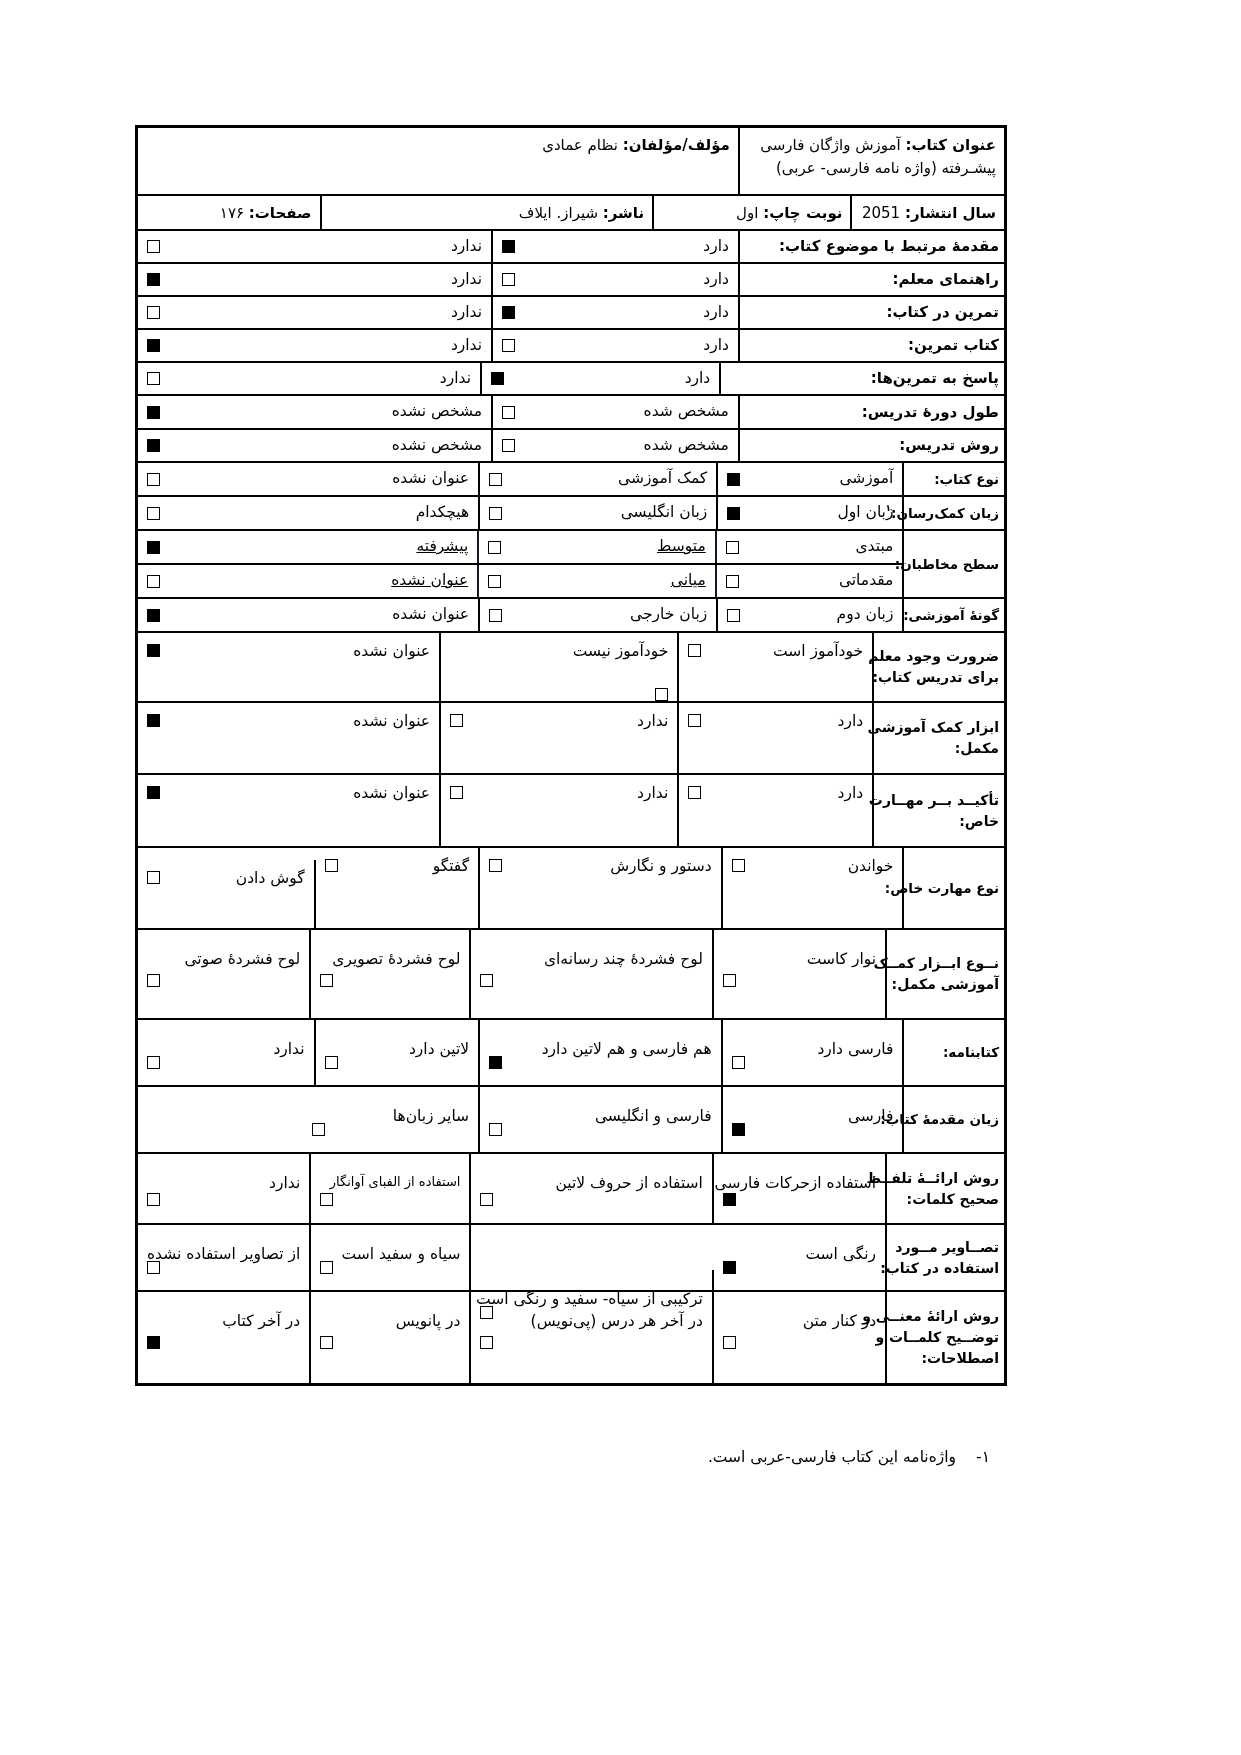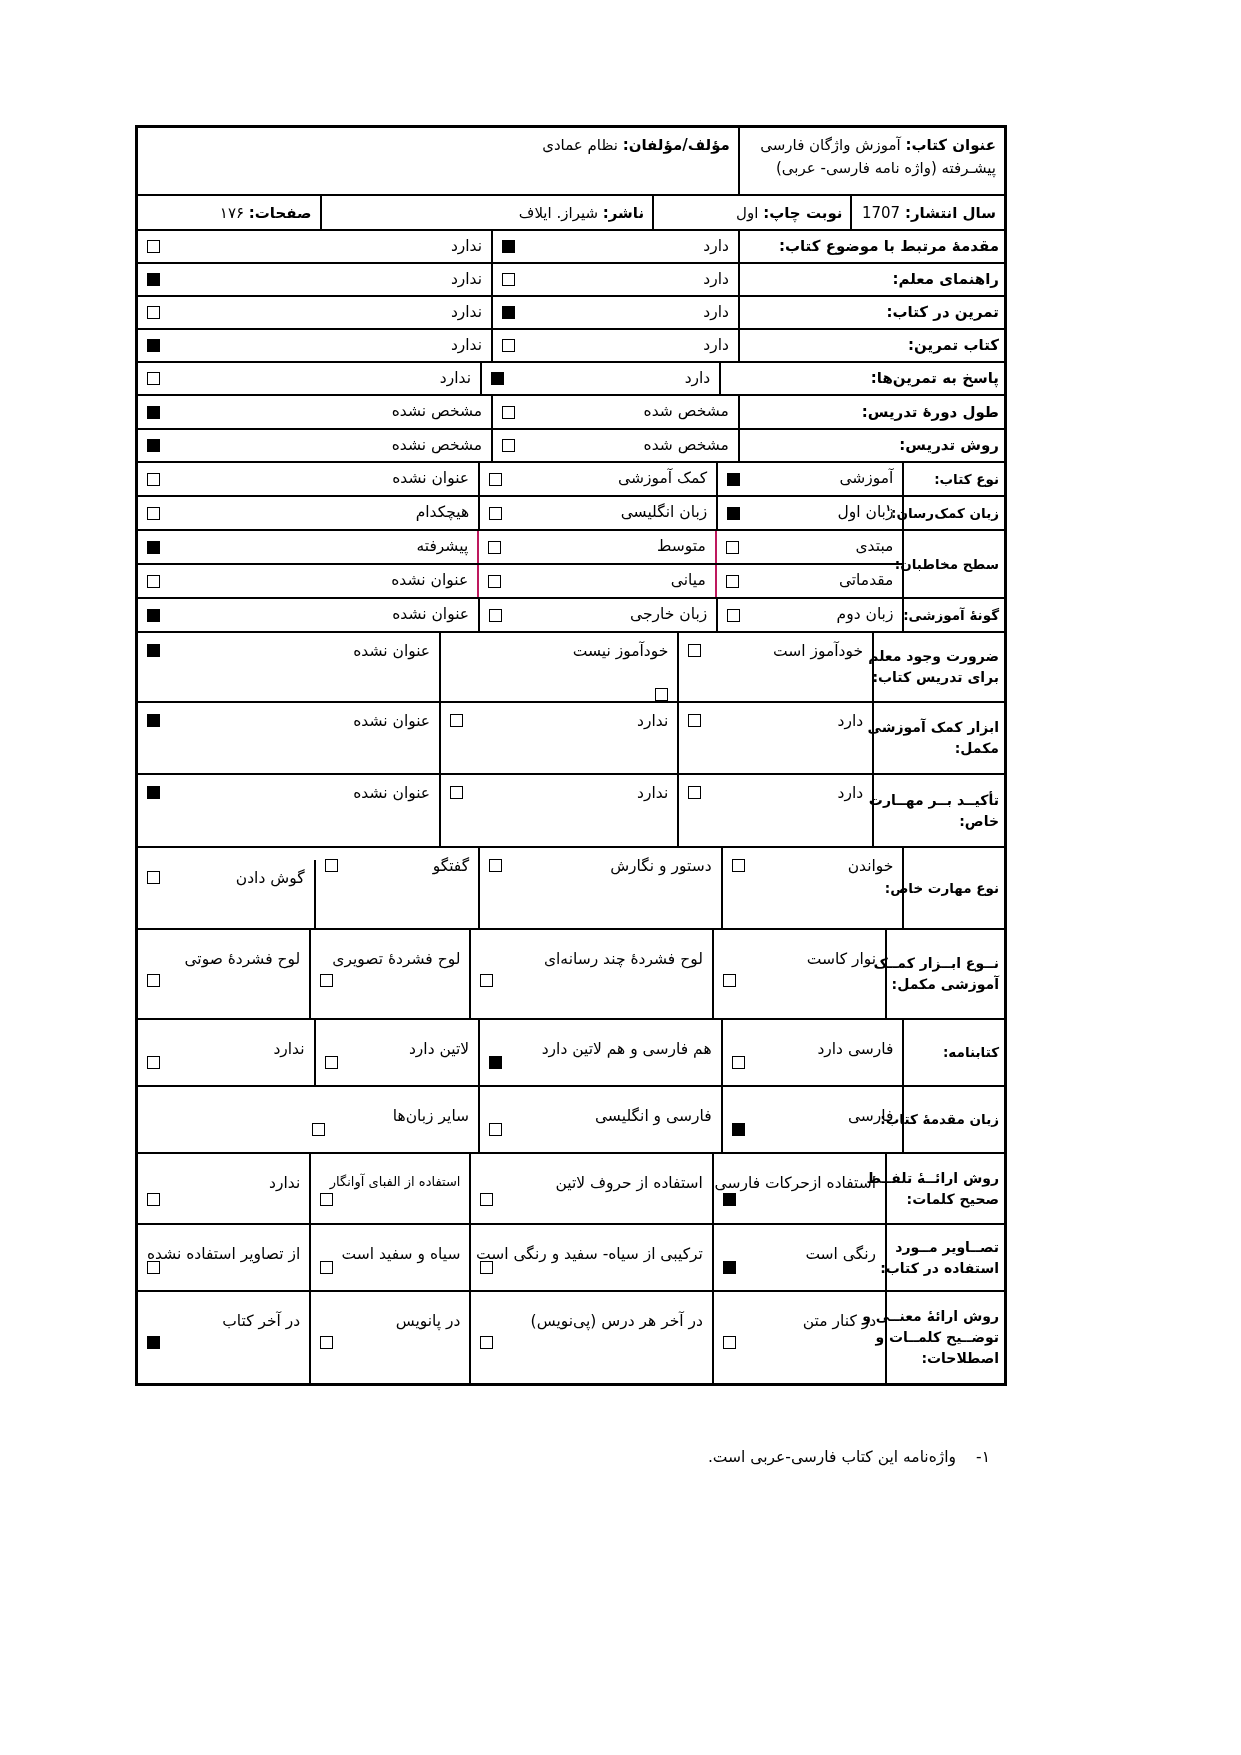--- a/index.html
+++ b/index.html
@@ -33,39 +33,39 @@
   .vtop .opt .cb{margin-top:3px;}
   .opt.stacked{display:block;position:relative;padding:19px 9px 0;text-align:right;}
   .opt.stacked .cb{position:absolute;left:9px;}
   
   .cb{flex:none;width:13px;height:13px;border:1.5px solid #000;background:#fff;display:inline-block;}
   .cb.checked{background:#000;border-color:#000;}
   
   .optgrid{display:flex;flex-direction:column;}
   .subrow{display:flex;flex:1;}
   .subrow + .subrow{border-top:2px solid #000;}
-  .subrow > .cell + .cell{border-right:2px solid #be185d;}
+  .subrow > .cell + .cell{border-right:2px solid #0f172a;text-decoration:underline;}
   #footnote{
     position:absolute;top:1448px;right:251px;direction:rtl;
     font-size:15.5px;white-space:nowrap;
   }
   #footnote .marker{margin-left:20px;}
 </style>
 </head>
 <body>
 
 <div id="ftable">
 
   <div class="trow" style="height:66px">
     <div class="cell hcell" style="width:30.5%"><span class="hlabel">عنوان کتاب:</span><span> آموزش واژگان فارسی پیشـرفته (واژه نامه فارسی- عربی)</span></div>
     <div class="cell hcell" style="width:69.5%"><span class="hlabel">مؤلف/مؤلفان:</span><span> نظام عمادی</span></div>
   </div>
 
   <div class="trow" style="height:35px">
-    <div class="cell hcell" style="width:17.5%"><span class="hlabel">سال انتشار:</span><span> 1707</span></div>
+    <div class="cell hcell" style="width:17.5%"><span class="hlabel">سال انتشار:</span><span> 2051</span></div>
     <div class="cell hcell" style="width:22.9%"><span class="hlabel">نوبت چاپ:</span><span> اول</span></div>
     <div class="cell hcell" style="width:38.4%"><span class="hlabel">ناشر:</span><span> شیراز. ایلاف</span></div>
     <div class="cell hcell" style="width:21.2%"><span class="hlabel">صفحات:</span><span> ۱۷۶</span></div>
   </div>
 
 <div class="trow" style="height: 33px;">
       <div class="cell label-cell" style="width: 30.5%; padding-left: 11px;">
         <span class="lbl ">مقدمۀ مرتبط با موضوع کتاب:</span>
       </div>
       <div class="cell opt" style="width: 28.5%;">
@@ -401,21 +401,21 @@
     </div>
     <div class="trow" style="height: 67px;">
       <div class="cell label-cell" style="width: 13.5%;">
         <span class="lbl md">تصــاویر مــورد
 استفاده در کتاب:</span>
       </div>
       <div class="cell opt stacked" style="width: 20%;">
         <div class="otxt">رنگی است</div>
         <span class="cb checked" style="top: 36px;"></span>
       </div>
-      <div class="cell opt stacked" style="width: 28%;">
+      <div class="cell opt stacked" style="width: 28%; margin-top: 45px;">
         <div class="otxt">ترکیبی از سیاه- سفید و رنگی است</div>
         <span class="cb" style="top: 36px;"></span>
       </div>
       <div class="cell opt stacked" style="width: 18.5%;">
         <div class="otxt">سیاه و سفید است</div>
         <span class="cb" style="top: 36px;"></span>
       </div>
       <div class="cell opt stacked" style="width: 20%;">
         <div class="otxt">از تصاویر استفاده نشده</div>
         <span class="cb" style="top: 36px;"></span>

